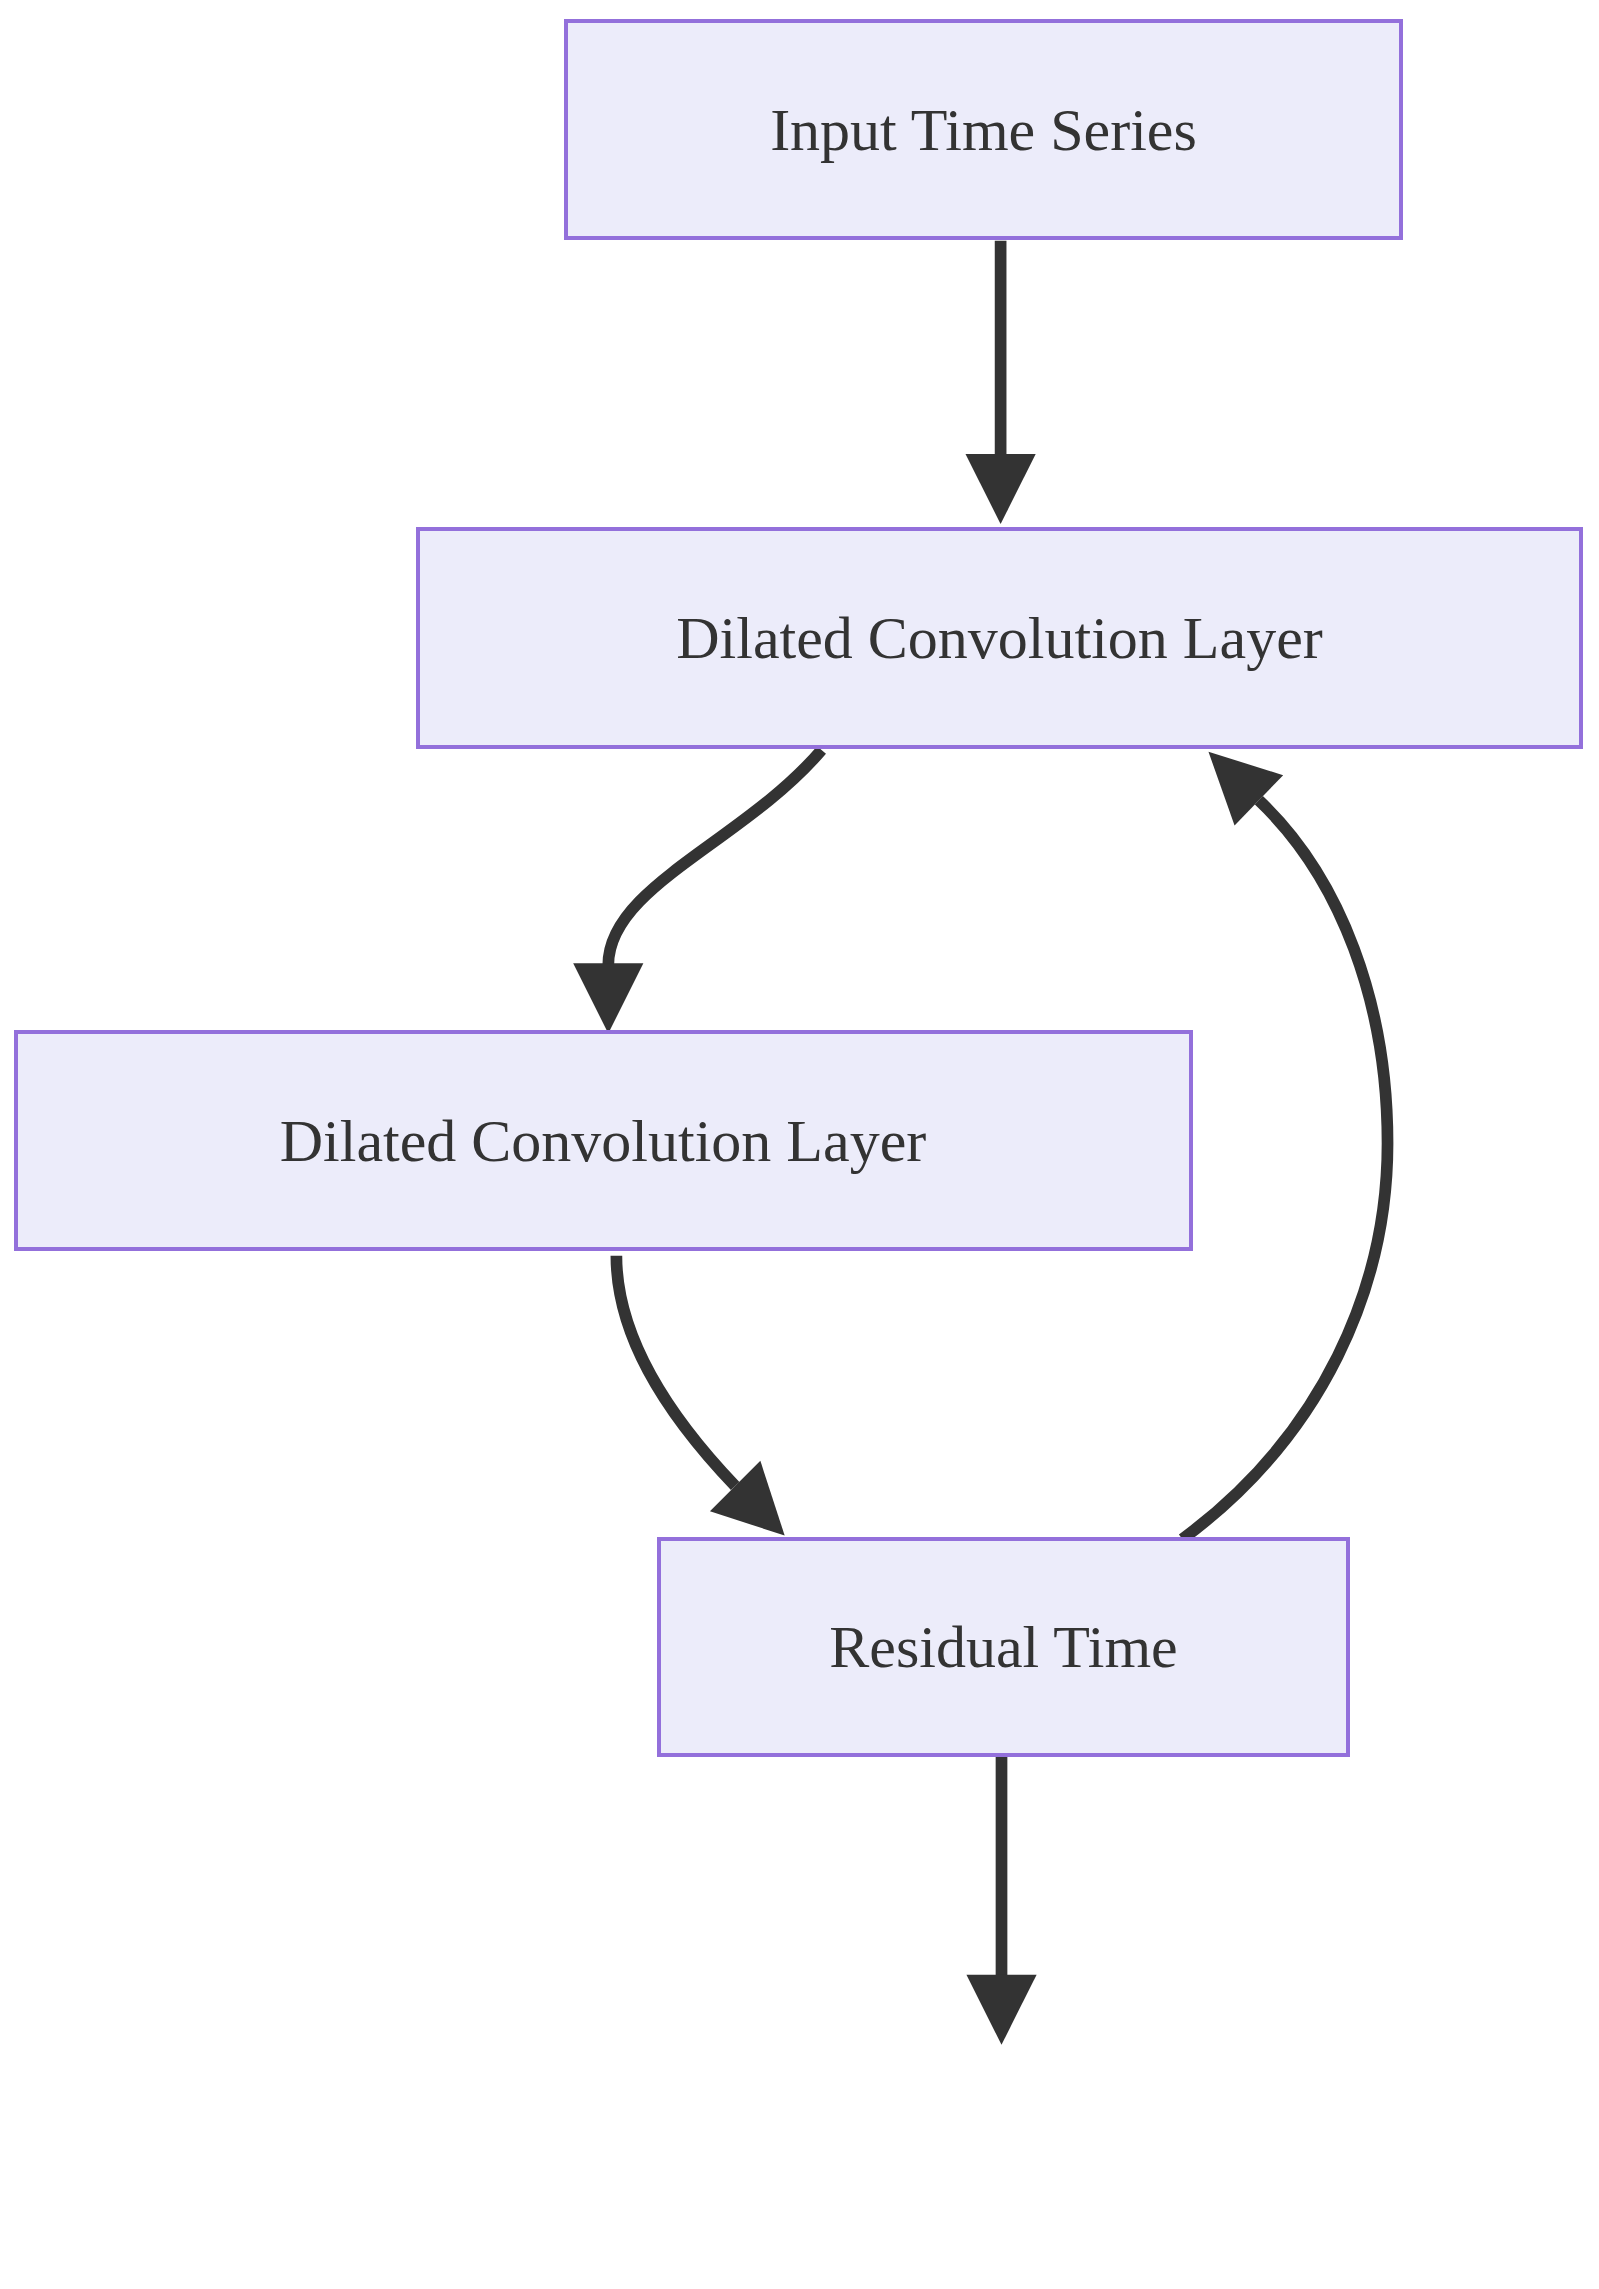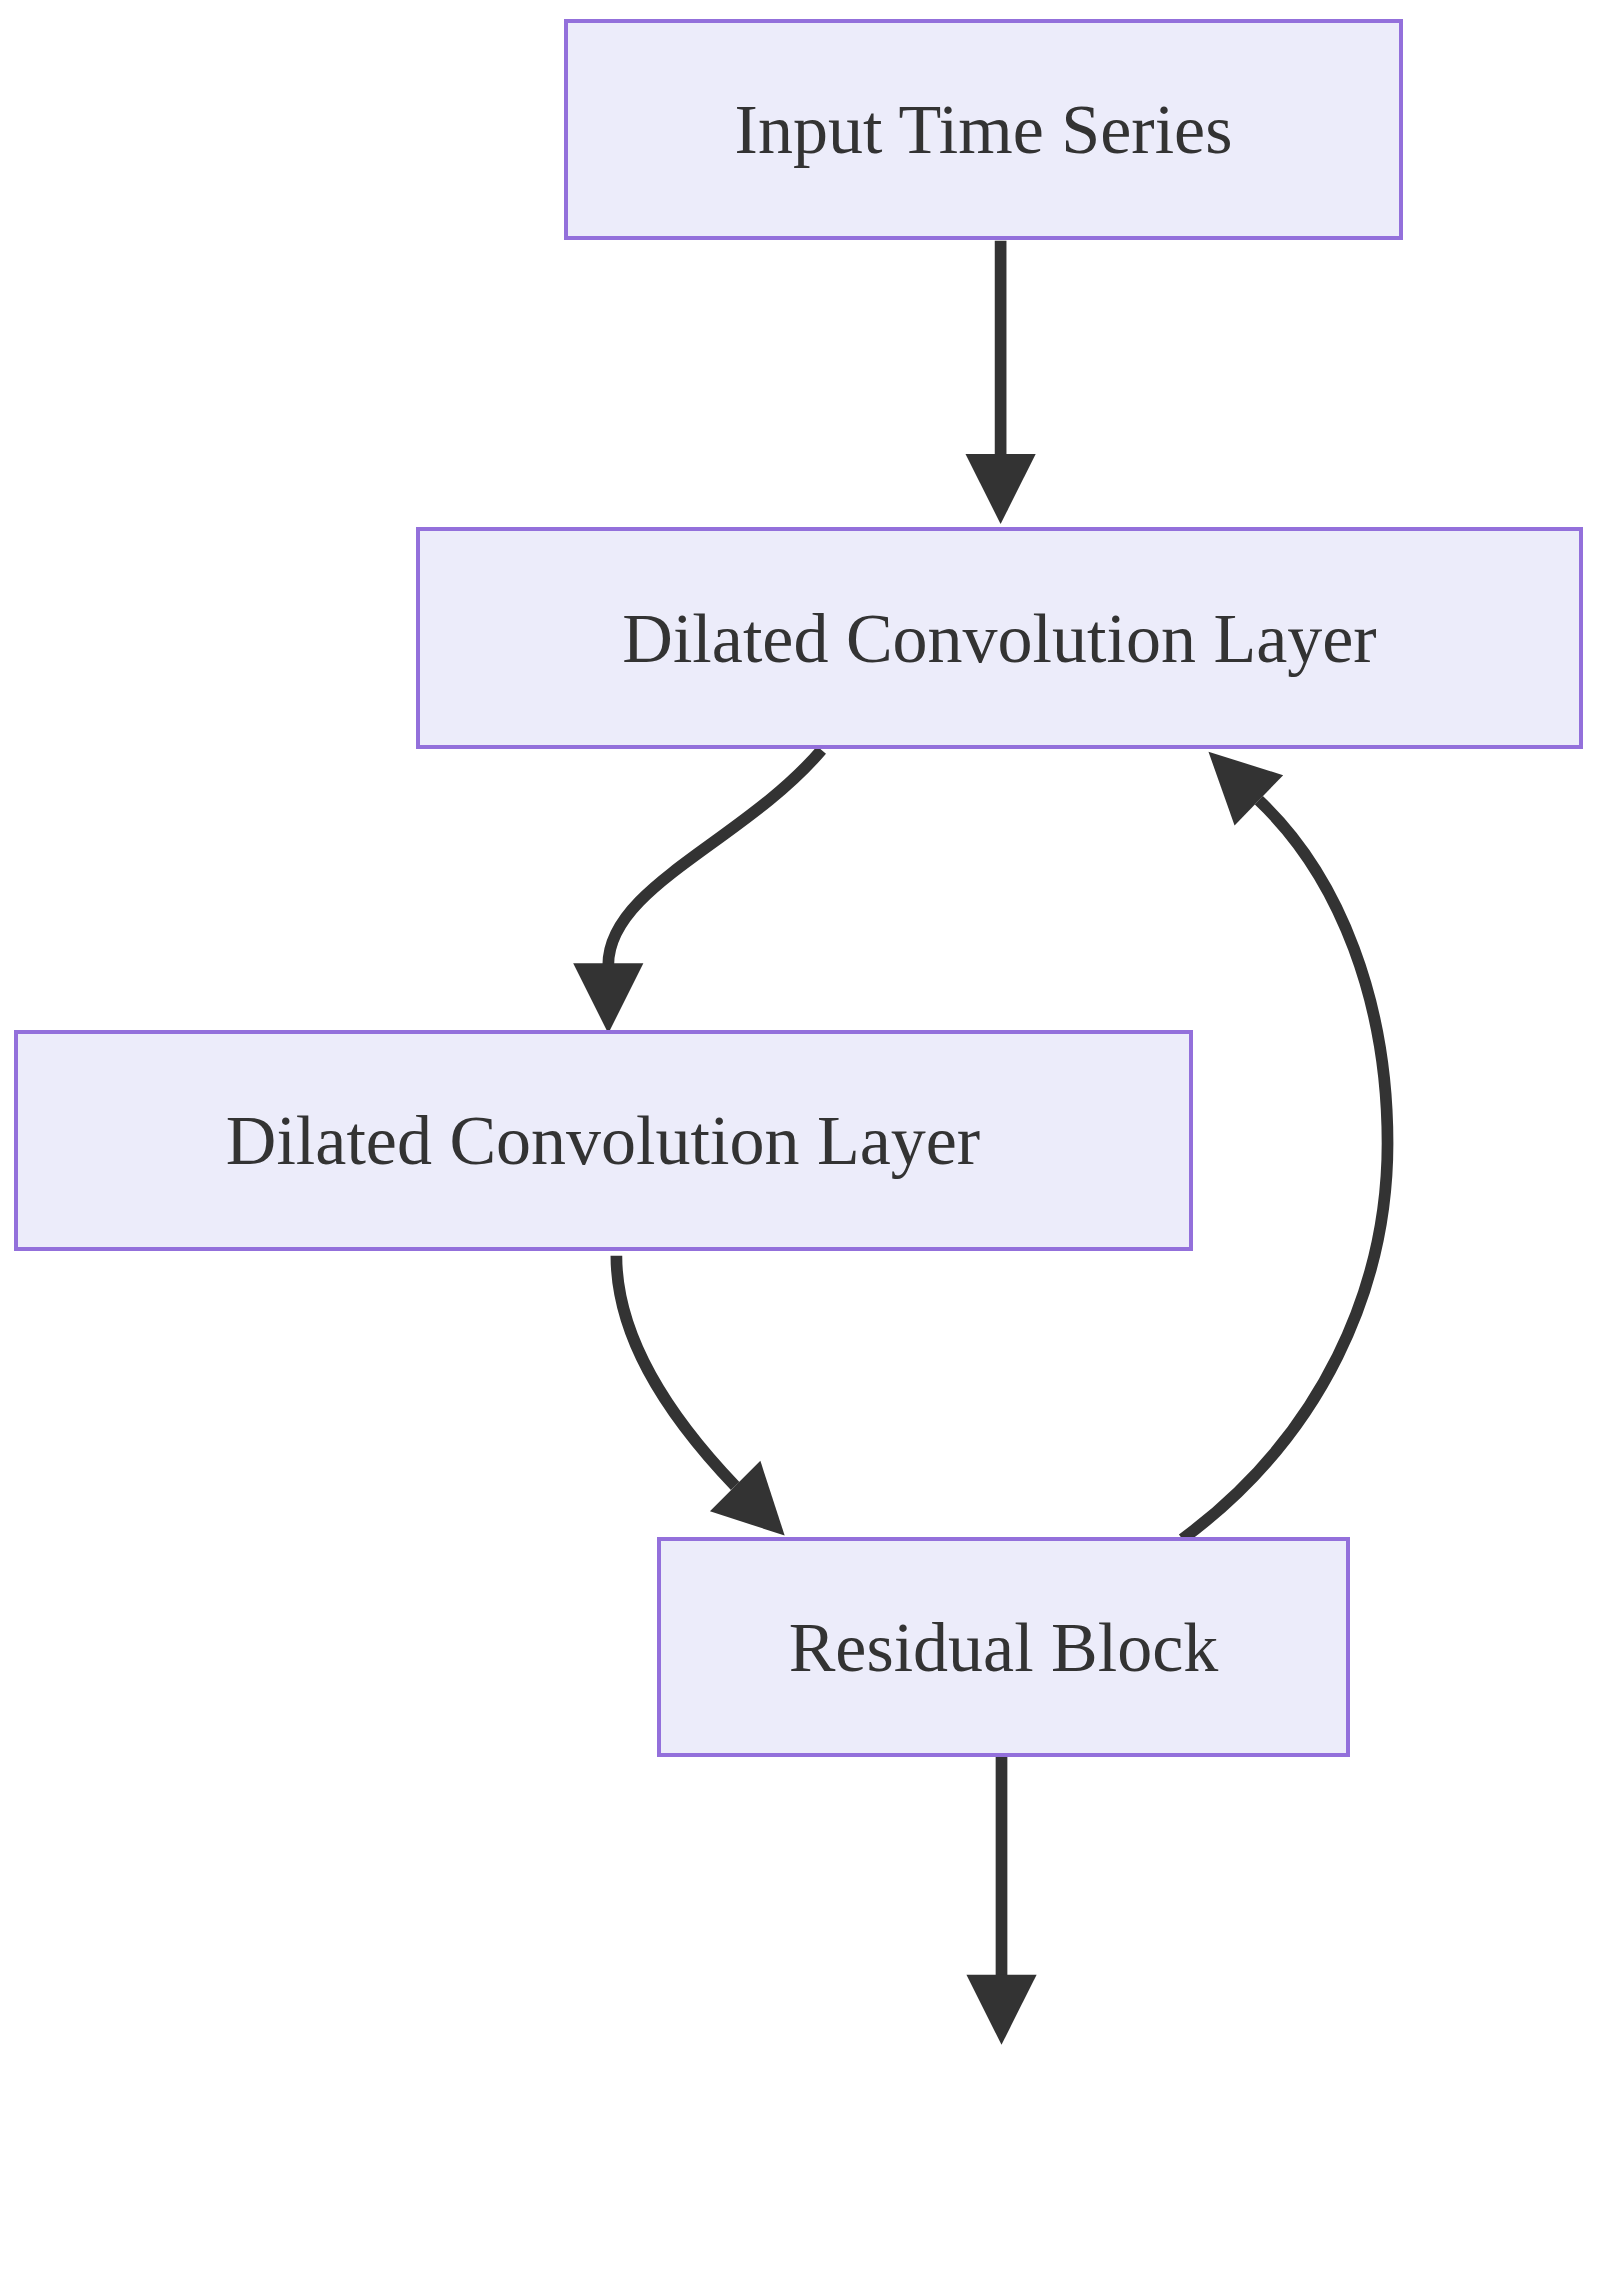--- a/index.html
+++ b/index.html
@@ -21,21 +21,21 @@
     top: 0;
     width: 1599px;
     height: 2290px;
   }
   .node {
     position: absolute;
     box-sizing: border-box;
     background: #ECECFA;
     border: 4.5px solid #9370DB;
     color: #333333;
-    font-size: 70px;
+    font-size: 60px;
     line-height: 1.1;
     display: flex;
     align-items: center;
     justify-content: center;
     text-align: center;
     white-space: nowrap;
   }
   .edge-line {
     fill: none;
     stroke: #333333;
@@ -85,18 +85,18 @@
 
   <div class="node" style="left:416px; top:527px; width:1167px; height:222px;">
     <span>Dilated Convolution Layer</span>
   </div>
 
   <div class="node" style="left:13.5px; top:1030px; width:1179px; height:221px;">
     <span>Dilated Convolution Layer</span>
   </div>
 
   <div class="node" style="left:657px; top:1537px; width:693px; height:220px;">
-    <span>Residual Block</span>
+    <span>Residual Time</span>
   </div>
 
 
 </div>
 
 
 </body></html>

